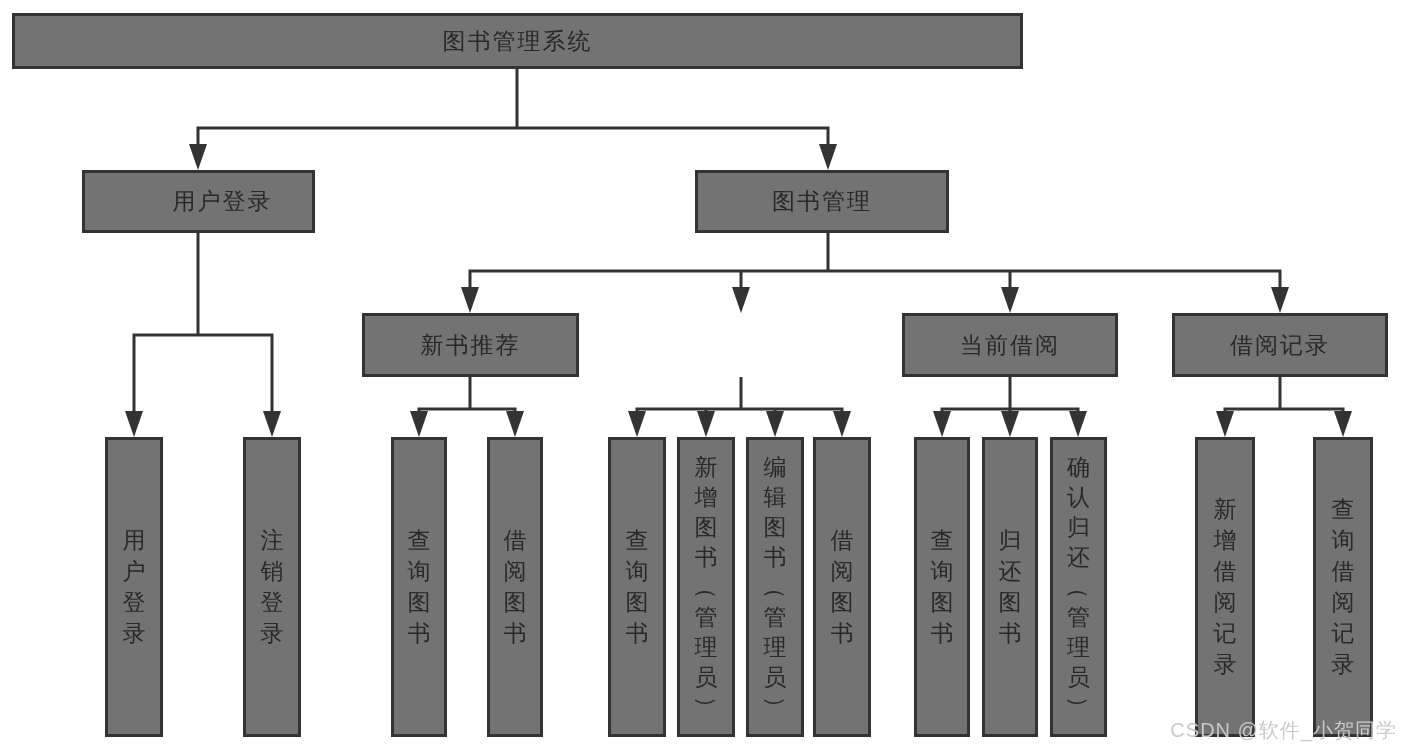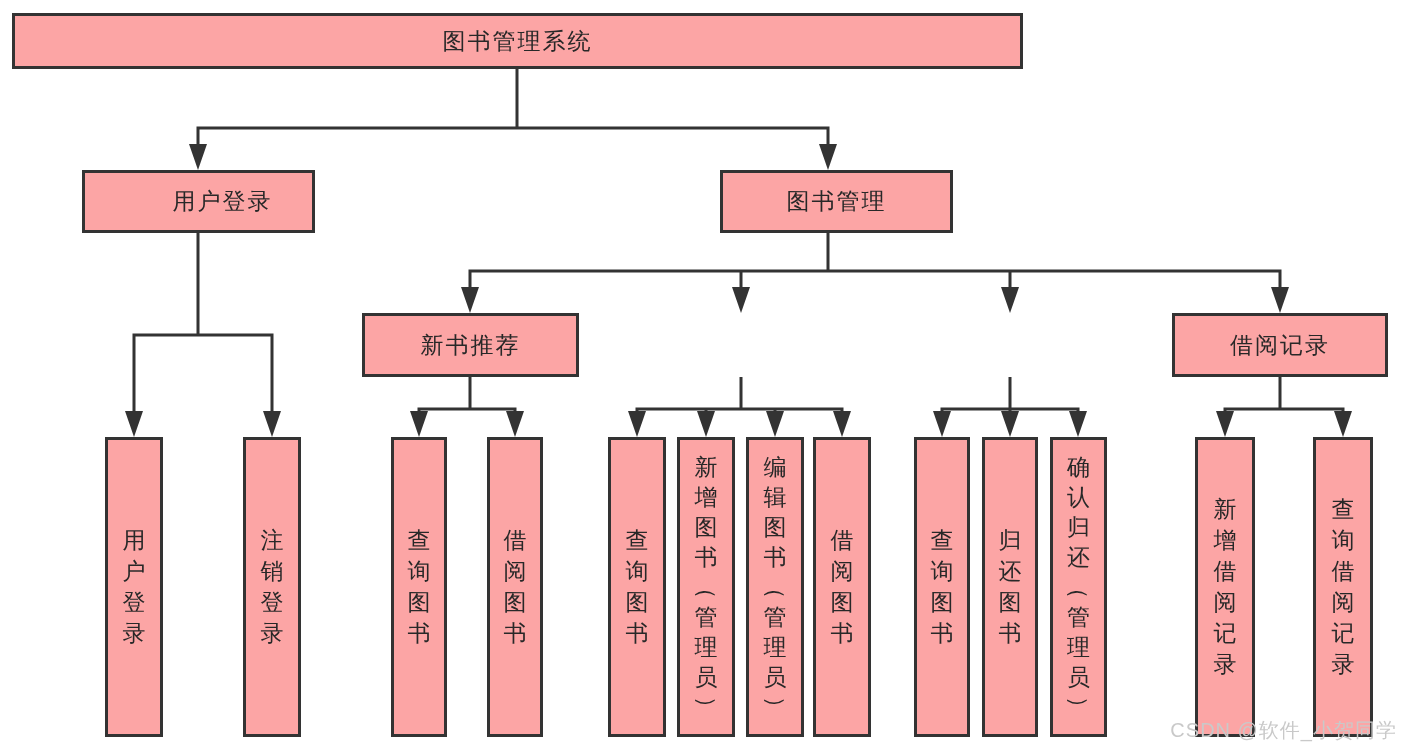--- a/index.html
+++ b/index.html
@@ -14,21 +14,21 @@
     background:#ffffff;
     font-family:"Liberation Sans","DejaVu Sans",sans-serif;
     overflow:hidden;
   }
   svg.connector{position:absolute;left:0;top:0;}
   svg.connector path{stroke:var(--line);stroke-width:3;fill:none;}
   svg.connector polygon{fill:var(--line);stroke:none;}
   .node{
     position:absolute;
     box-sizing:border-box;
-    background:#fca5a5;
+    background:#737373;
     border:3px solid var(--line);
     display:flex;
     align-items:center;
     justify-content:center;
     color:var(--text);
     font-size:23px;
     letter-spacing:2px;
     z-index:2;
   }
   .vnode{
@@ -86,23 +86,24 @@
     <polygon points="1069,411 1087,411 1078,437"></polygon>
 
     <path d="M1280,377 V409 M1225,411 V409 H1343 V411"></path>
     <polygon points="1216,411 1234,411 1225,437"></polygon>
     <polygon points="1334,411 1352,411 1343,437"></polygon>
   </svg>
 
   <div class="node" style="left:12px;top:13px;width:1011px;height:56px;">图书管理系统</div>
 
   <div class="node" style="left:82px;top:170px;width:233px;height:63px;padding-left:48px;">用户登录</div>
-  <div class="node" style="left:720px;top:170px;width:233px;height:63px;">图书管理</div>
+  <div class="node" style="left:695px;top:170px;width:254px;height:63px;">图书管理</div>
 
   <div class="node" style="left:362px;top:313px;width:217px;height:64px;">新书推荐</div>
+  <div class="node" style="left:902px;top:313px;width:216px;height:64px;">当前借阅</div>
   <div class="node" style="left:1172px;top:313px;width:216px;height:64px;">借阅记录</div>
 
   <div class="node vnode" style="left: 105px; top: 437px; width: 58px; height: 300px; gap: 8px;">
       <span>用</span>
       <span>户</span>
       <span>登</span>
       <span>录</span>
     </div>
   <div class="node vnode" style="left: 243px; top: 437px; width: 58px; height: 300px; gap: 8px;">
       <span>注</span>

